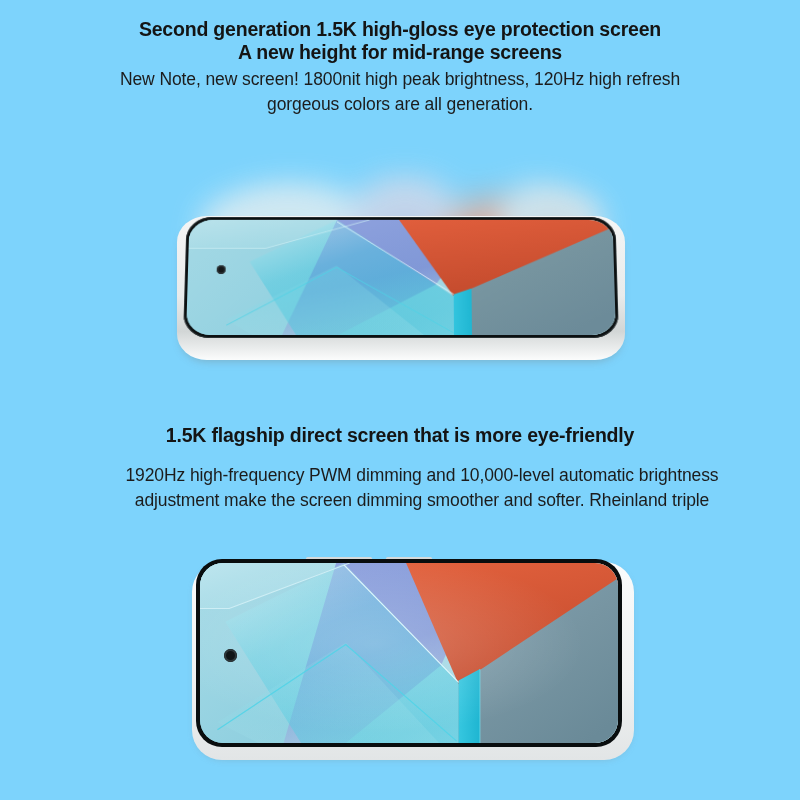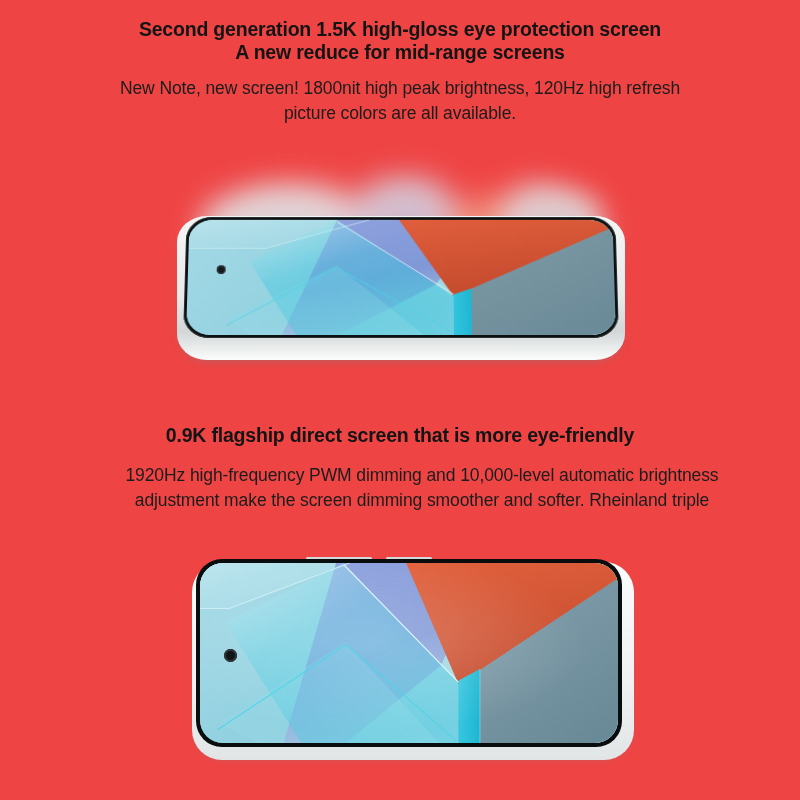--- a/index.html
+++ b/index.html
@@ -8,21 +8,21 @@
     width: 800px; height: 800px;
     background: #ffffff;
     font-family: "Liberation Sans", sans-serif;
     color: #1a1a1a;
     overflow: hidden;
   }
   .page {
     position: relative;
     width: 800px;
     height: 800px;
-    background: #ef4444;
+    background: #7dd3fc;
   }
 
   
   .section { width: 800px; text-align: center; }
 
   .headline {
     font-size: 19.5px;
     font-weight: bold;
     line-height: 23px;
     letter-spacing: -0.2px;
@@ -33,21 +33,21 @@
   .body-copy {
     font-size: 17.5px;
     line-height: 25px;
     letter-spacing: -0.1px;
     color: #1c1c1c;
   }
   .body-copy .line { display: block; }
 
   #sec1 { position: absolute; top: 12px; left: 0; }
   #sec1 .headline { padding-top: 6px; }
-  #sec1 .body-copy { margin-top: 12px; }
+  #sec1 .body-copy { margin-top: 3px; }
 
   #sec2 { position: absolute; top: 424px; left: 0; }
   #sec2 .headline { font-size: 19.5px; }
   #sec2 .body-copy { margin-top: 16px; margin-left: 44px; }
 
   
   .wall {
     position: absolute;
     inset: 0;
     overflow: hidden;
@@ -188,25 +188,25 @@
   }
 </style>
 </head>
 <body>
 
 <div class="page">
 
   <div class="section" id="sec1">
     <div class="headline">
       <span class="line">Second generation 1.5K high-gloss eye protection screen</span>
-      <span class="line">A new reduce for mid-range screens</span>
+      <span class="line">A new height for mid-range screens</span>
     </div>
     <div class="body-copy">
       <span class="line">New Note, new screen! 1800nit high peak brightness, 120Hz high refresh</span>
-      <span class="line">picture colors are all available.</span>
+      <span class="line">gorgeous colors are all generation.</span>
     </div>
   </div>
 
   <div id="phone1-wrap">
 
     <div id="glow1">
       <div class="g-inner">
         <div class="g-cyan"></div>
         <div class="g-blue"></div>
         <div class="g-orange"></div>
@@ -280,21 +280,21 @@
             <polyline points="40,110 150,50 268,118" fill="none" stroke="#4fd2e6" stroke-width="1" opacity="0.8"></polyline>
           </svg>
         </div>
       </div>
       <div id="phone1-cam"></div>
     </div>
   </div>
 
   <div class="section" id="sec2">
     <div class="headline">
-      <span class="line">0.9K flagship direct screen that is more eye-friendly</span>
+      <span class="line">1.5K flagship direct screen that is more eye-friendly</span>
     </div>
     <div class="body-copy">
       <span class="line">1920Hz high-frequency PWM dimming and 10,000-level automatic brightness</span>
       <span class="line">adjustment make the screen dimming smoother and softer. Rheinland triple</span>
     </div>
   </div>
 
   <div id="phone2-wrap">
     <div class="top-nub" id="nub-a"></div>
     <div class="top-nub" id="nub-b"></div>

